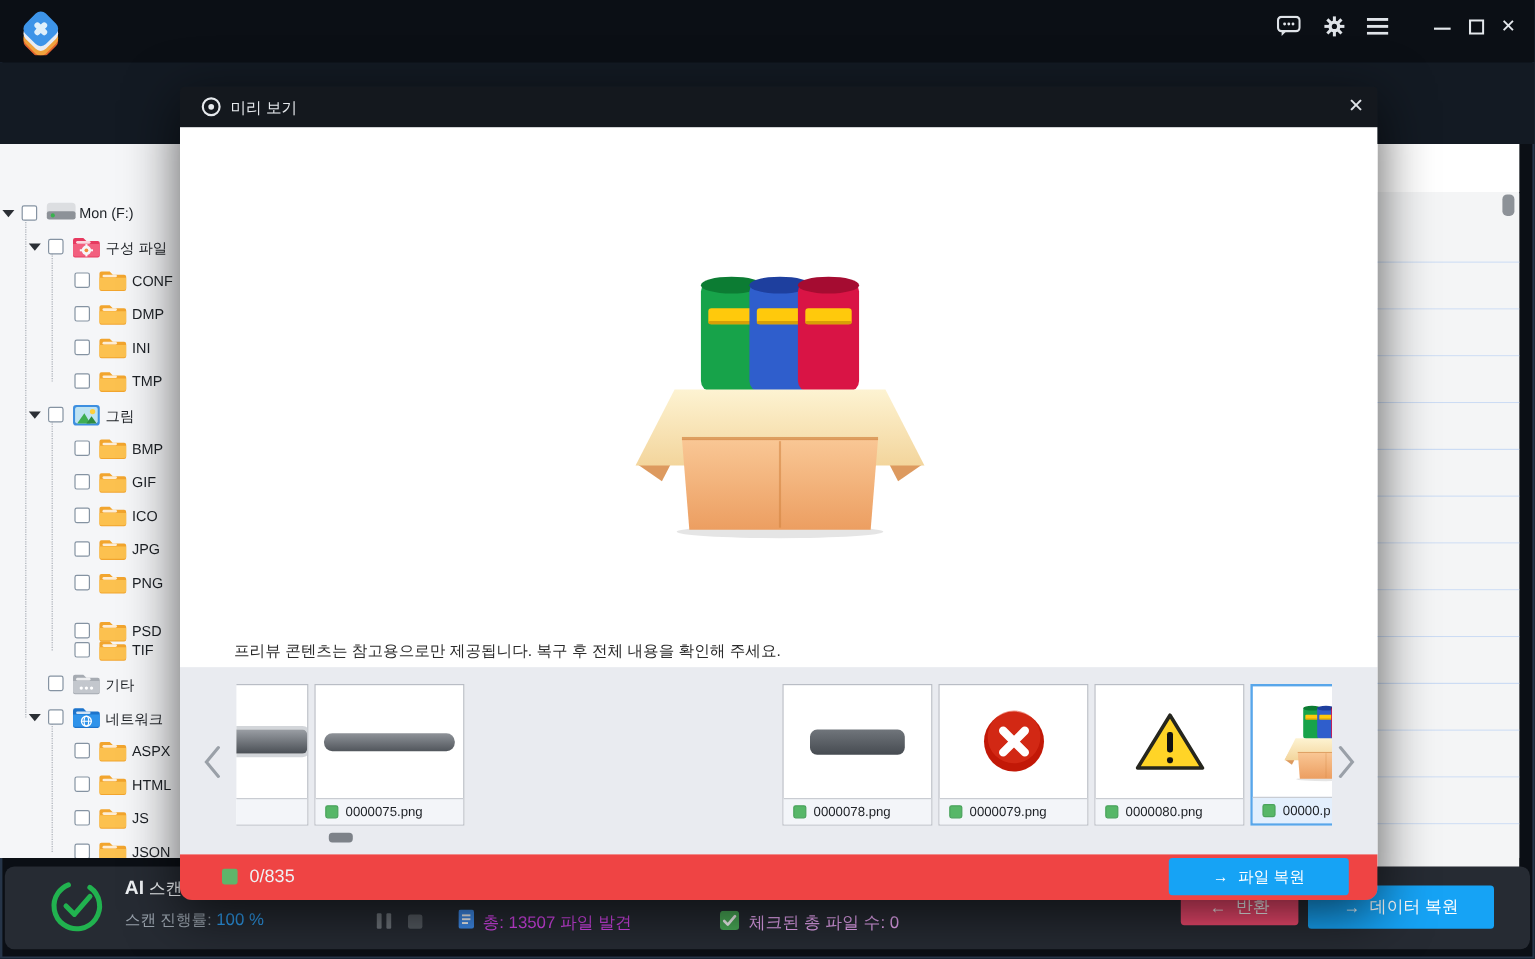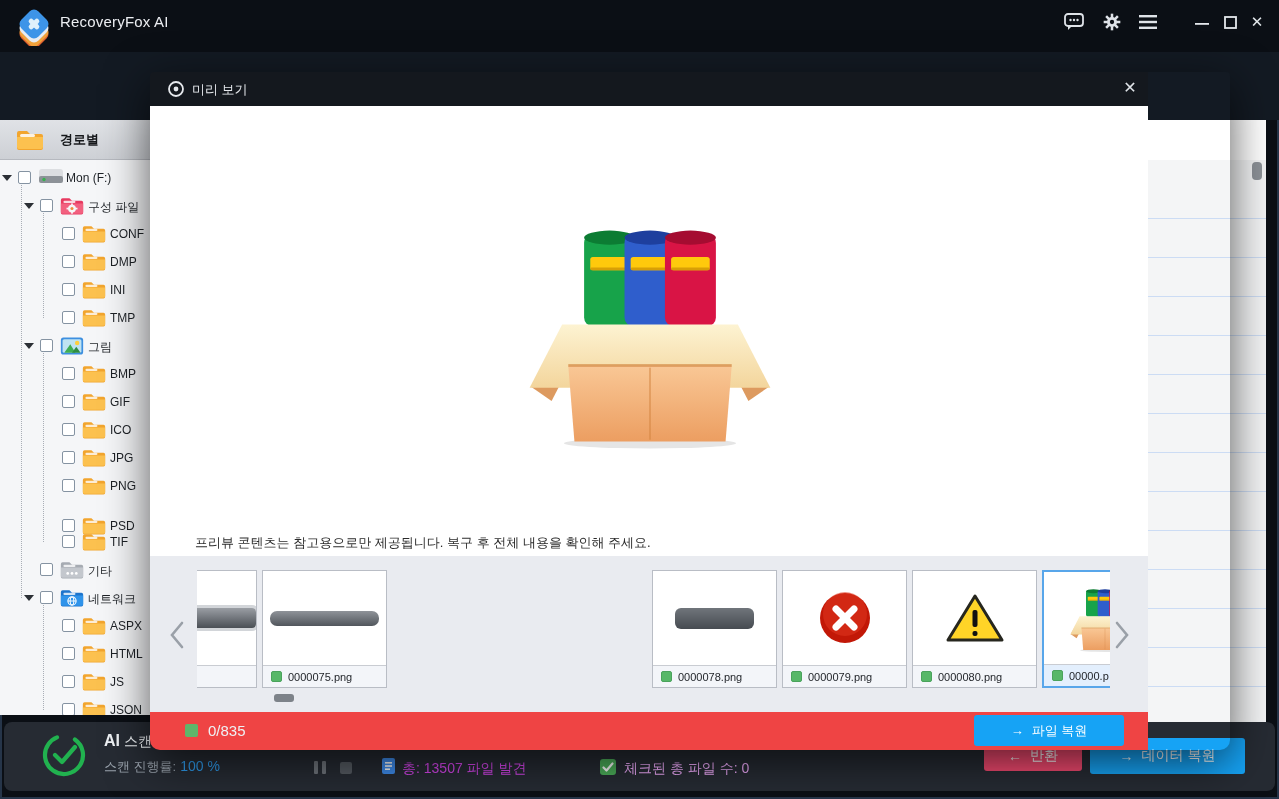--- a/index.html
+++ b/index.html
@@ -61,21 +61,21 @@
   .pausebar { position:absolute; top:39px; width:4px; height:13px; background:#70767d; border-radius:1px; }
   #stopbtn { position:absolute; left:336px; top:40px; width:12px; height:12px; background:#565c63; border-radius:2px; }
   #total-found { position:absolute; left:398px; top:38px; font-size:14px; color:#d946ef; }
   #checked-count { position:absolute; left:620px; top:38px; font-size:14px; color:#f0abfc; }
   .btn { position:absolute; border-radius:3px; color:#fff; display:flex; align-items:center;
     justify-content:center; gap:8px; cursor:pointer; font-size:14px; }
   #btn-return { left:980px; top:18px; width:98px; height:31px; background:#f44a70; }
   #btn-recover { left:1086px; top:16px; width:155px; height:36px; background:#16a3f5; }
 
   
-  #modal { position:absolute; left:150px; top:72px; width:1080px; height:678px;
+  #modal { position:absolute; left:150px; top:72px; width:998px; height:678px;
     border-radius:4px 4px 10px 10px; box-shadow:0 12px 45px rgba(0,0,0,.65); overflow:hidden; z-index:10; }
   #m-header { position:absolute; left:0; top:0; width:998px; height:34px; background:#14181e; }
   #m-title { position:absolute; left:42px; top:9px; font-size:13px; color:#e6e9ed; }
   #m-eye { position:absolute; left:16px; top:8px; }
   #m-close { position:absolute; left:968px; top:6px; width:24px; height:22px; color:#dfe3e8;
     font-size:16px; text-align:center; cursor:pointer; }
   #m-body { position:absolute; left:0; top:34px; width:998px; height:450px; background:#ffffff; }
   #m-caption { position:absolute; left:45px; top:428px; font-size:13px; color:#2b2b2b; }
   #m-strip { position:absolute; left:0; top:484px; width:998px; height:156px; background:#e9ebf0; }
   #thumbs { position:absolute; left:47px; top:12px; width:913px; height:124px; overflow:hidden; }
@@ -106,21 +106,20 @@
 
   <div id="titlebar">
     <svg class="abs" style="left:14px;top:6px" width="40" height="40" viewBox="0 0 40 40">
       <rect x="8" y="16" width="24" height="24" rx="6" transform="rotate(45 20 28)" fill="#e2622f"></rect>
       <rect x="8" y="14" width="24" height="24" rx="6" transform="rotate(45 20 26)" fill="#f0a23c"></rect>
       <rect x="8" y="10" width="24" height="24" rx="6" transform="rotate(45 20 22)" fill="#e8ecf2"></rect>
       <rect x="8" y="6" width="24" height="24" rx="6" transform="rotate(45 20 18)" fill="#3d94e8"></rect>
       <rect x="13.5" y="15.5" width="13" height="5" rx="2.5" transform="rotate(45 20 18)" fill="#dff0fb"></rect>
       <rect x="13.5" y="15.5" width="13" height="5" rx="2.5" transform="rotate(-45 20 18)" fill="#dff0fb"></rect>
     </svg>
-    <div id="app-title">RecoveryFox AI</div>
 
     <div class="tb-icon" style="left:1062px">
       <svg width="20" height="18" viewBox="0 0 20 18">
         <rect x="1" y="1" width="18" height="12" rx="3" fill="none" stroke="#dfe3e8" stroke-width="1.8"></rect>
         <circle cx="6.5" cy="7" r="1.2" fill="#dfe3e8"></circle>
           <circle cx="10" cy="7" r="1.2" fill="#dfe3e8"></circle>
         <circle cx="13.5" cy="7" r="1.2" fill="#dfe3e8"></circle>
         <path d="M4 13 L4 17 L8 13 Z" fill="#dfe3e8"></path>
       </svg>
     </div>
@@ -173,28 +172,20 @@
     </div>
     <div id="searchbox">
       <svg width="22" height="22" viewBox="0 0 22 22">
         <circle cx="9.5" cy="9.5" r="6" fill="none" stroke="#eef1f4" stroke-width="2"></circle>
         <line x1="14" y1="14" x2="19" y2="19" stroke="#eef1f4" stroke-width="2.4" stroke-linecap="round"></line>
       </svg>
     </div>
   </div>
 
   <div id="sidebar">
-    <div id="sidetab">
-      <svg width="28" height="22" viewBox="0 0 28 22">
-        <path d="M1 4 a2 2 0 0 1 2-2 h8 l3 3 h11 a2 2 0 0 1 2 2 v12 a2 2 0 0 1 -2 2 h-22 a2 2 0 0 1 -2-2 Z" fill="#f2a52e"></path>
-        <path d="M1 8 h26 v10 a2 2 0 0 1 -2 2 h-22 a2 2 0 0 1 -2-2 Z" fill="#fcc14f"></path>
-        <rect x="4" y="5" width="15" height="3" rx="1.5" fill="#fff" opacity=".85"></rect>
-      </svg>
-      <span class="lbl">경로별</span>
-    </div>
     <div class="guide" style="left:21px;top:60px;height:418px"></div>
     <div class="guide" style="left:43px;top:86px;height:112px"></div>
     <div class="guide" style="left:43px;top:226px;height:196px"></div>
     <div class="guide" style="left:43px;top:478px;height:112px"></div>
     <div id="tree">
         <div class="trow" style="top: 44px;">
           <span class="exp" style="left:2px"></span>
           <span class="cb" style="left:18px"></span>
           <span class="ticon" style="left:38px"><svg width="26" height="18" viewBox="0 0 26 18">
       <rect x="1" y="1" width="24" height="11" rx="3" fill="#dcdee1"></rect>

